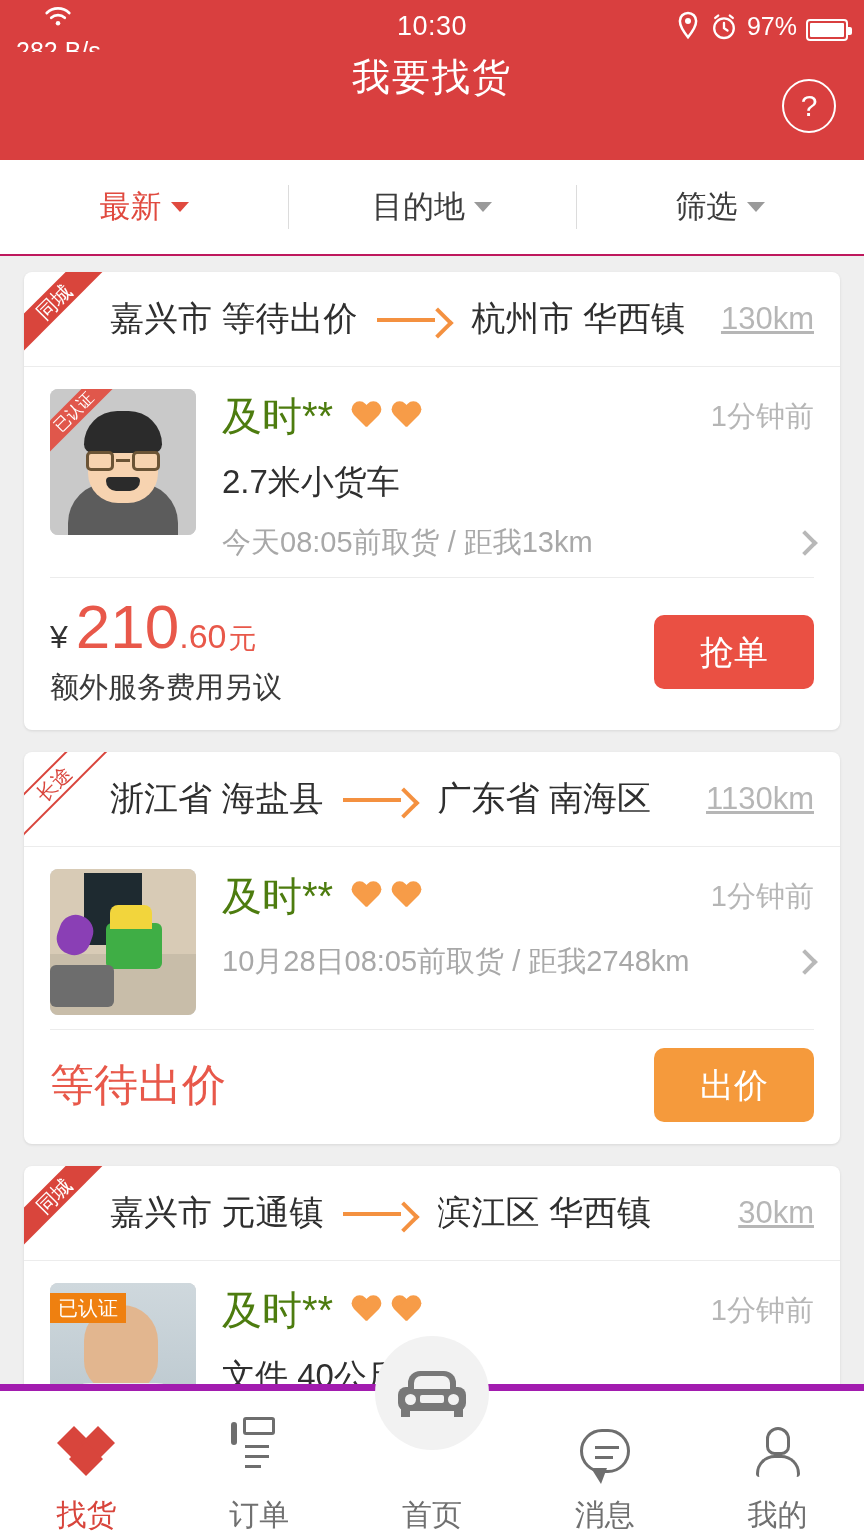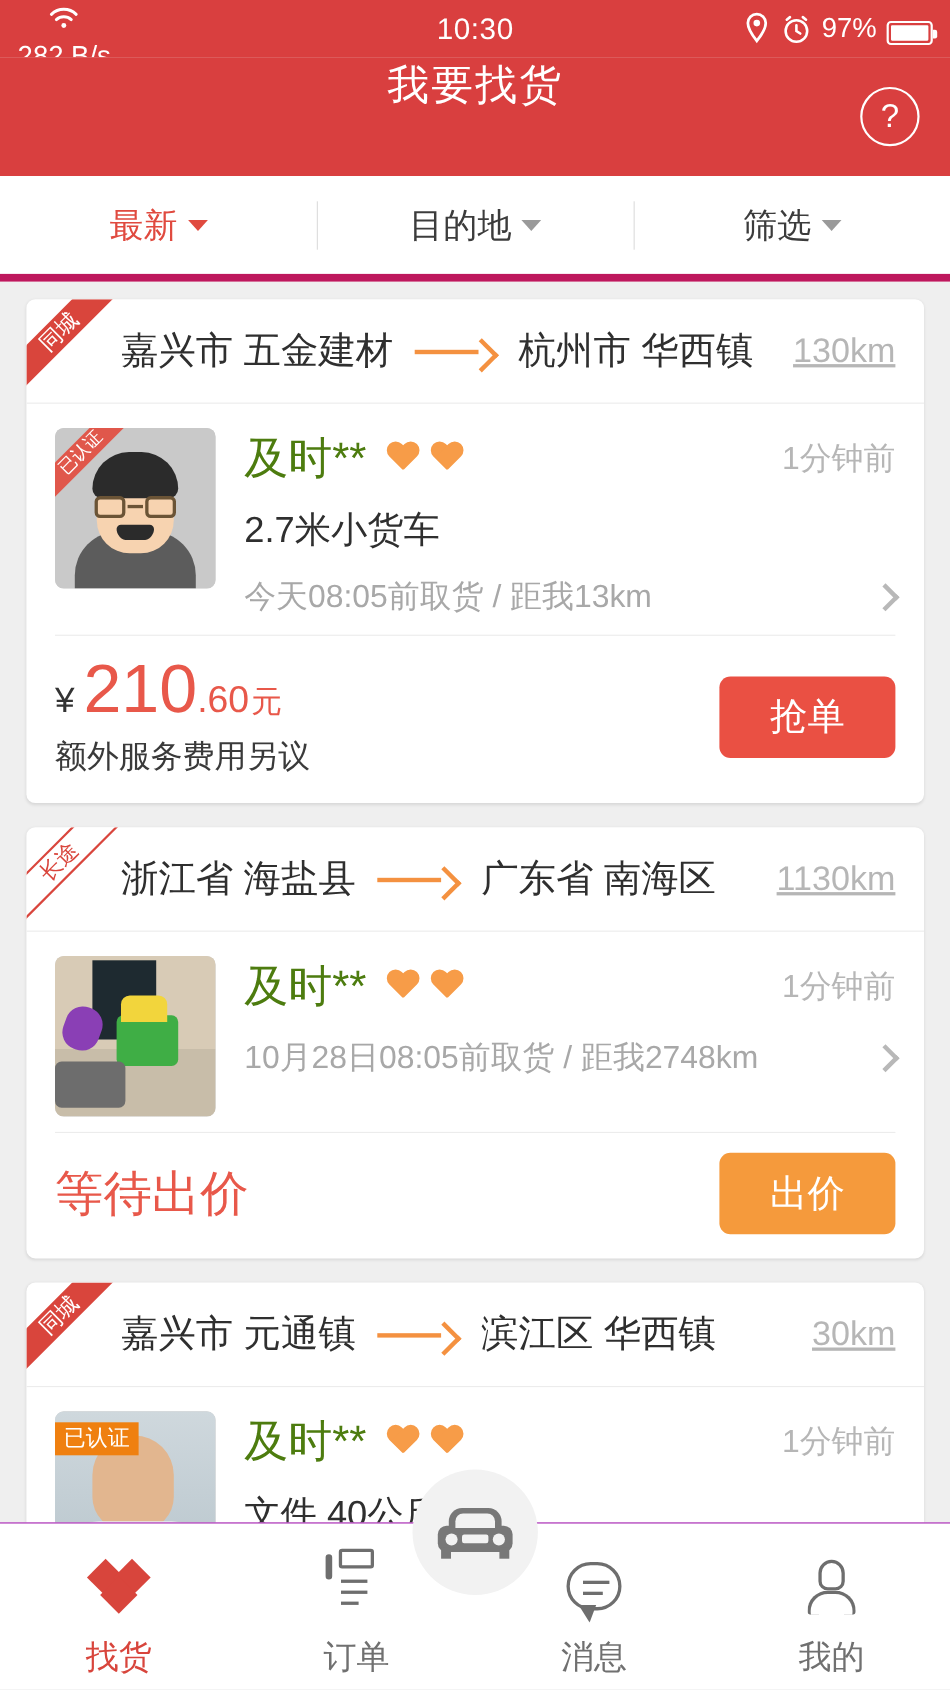--- a/index.html
+++ b/index.html
@@ -40,21 +40,21 @@
   .appbar .title{font-size:38px;letter-spacing:2px;}
   .help{
     position:absolute;right:28px;top:50%;transform:translateY(-50%);
     width:54px;height:54px;border:2.5px solid #fff;border-radius:50%;
     display:flex;align-items:center;justify-content:center;font-size:30px;
   }
 
   
   .filterbar{
     height:96px;background:#fff;display:flex;align-items:flex-end;
-    border-bottom:7px solid #be185d;
+    border-bottom:2px solid #be185d;
   }
   .fitem{
     flex:1;display:flex;align-items:center;justify-content:center;gap:9px;
     font-size:31px;color:#3c3c3c;position:relative;height:100%;
   }
   .fitem.active{color:#e04a3f;}
   .fitem + .fitem::before{
     content:"";position:absolute;left:0;top:50%;transform:translateY(-50%);
     width:1px;height:44px;background:#dcdcdc;
   }
@@ -167,21 +167,21 @@
   .btn{
     margin-left:auto;border-radius:10px;color:#fff;
     font-size:34px;padding:20px 46px;line-height:1;
   }
   .btn.red{background:#ea5043;text-align:right;}
   .btn.orange{background:#f59a3c;}
 
   
   .tabbar{
     position:absolute;left:0;right:0;bottom:0;height:152px;background:#fff;
-    display:flex;align-items:center;border-top:1px solid #a21caf;z-index:10;
+    display:flex;align-items:flex-end;border-top:7px solid #a21caf;z-index:10;
   }
   .tab{flex:1;display:flex;flex-direction:column;align-items:center;padding-top:22px;gap:14px;}
   .tab .lbl{font-size:30px;color:#707070;}
   .tab.active .lbl{color:#d8453c;}
   .ic{width:56px;height:56px;position:relative;}
 
   
   .ic-diamond i{position:absolute;width:24px;height:24px;background:#d8453c;transform:rotate(45deg);}
   .ic-diamond i:nth-child(1){left:4px;top:6px}
   .ic-diamond i:nth-child(2){right:4px;top:6px}
@@ -273,21 +273,21 @@
       <span class="caret"></span>
     </div>
   </div>
 
 <div class="list" id="list">
     <div class="card">
       <div class="ribbon solid">
         <span>同城</span>
       </div>
       <div class="route">
-        <span class="loc">嘉兴市 五金建材</span>
+        <span class="loc">嘉兴市 等待出价</span>
         <span class="arrow"></span>
         <span class="loc">杭州市 华西镇</span>
         <span class="dist">130km</span>
       </div>
       <div class="body">
         <div class="thumb">
           <div class="av-bg"></div>
           <div class="av-body"></div>
           <div class="av-neck"></div>
           <div class="av-head"></div>
@@ -407,20 +407,24 @@
     </div>
     <div class="tab">
       <span class="ic"><span class="ic-clip"></span><span class="ic-clip-lines">
           <i></i>
           <i></i>
           <i style="width:16px"></i>
         </span></span>
       <span class="lbl">订单</span>
     </div>
     <div class="tab">
+      <span class="ic"></span>
+      <span class="lbl">首页</span>
+    </div>
+    <div class="tab">
       <span class="ic">
         <span class="ic-bubble">
           <i></i>
           <i></i>
         </span>
       </span>
       <span class="lbl">消息</span>
     </div>
     <div class="tab">
       <span class="ic ic-person">

